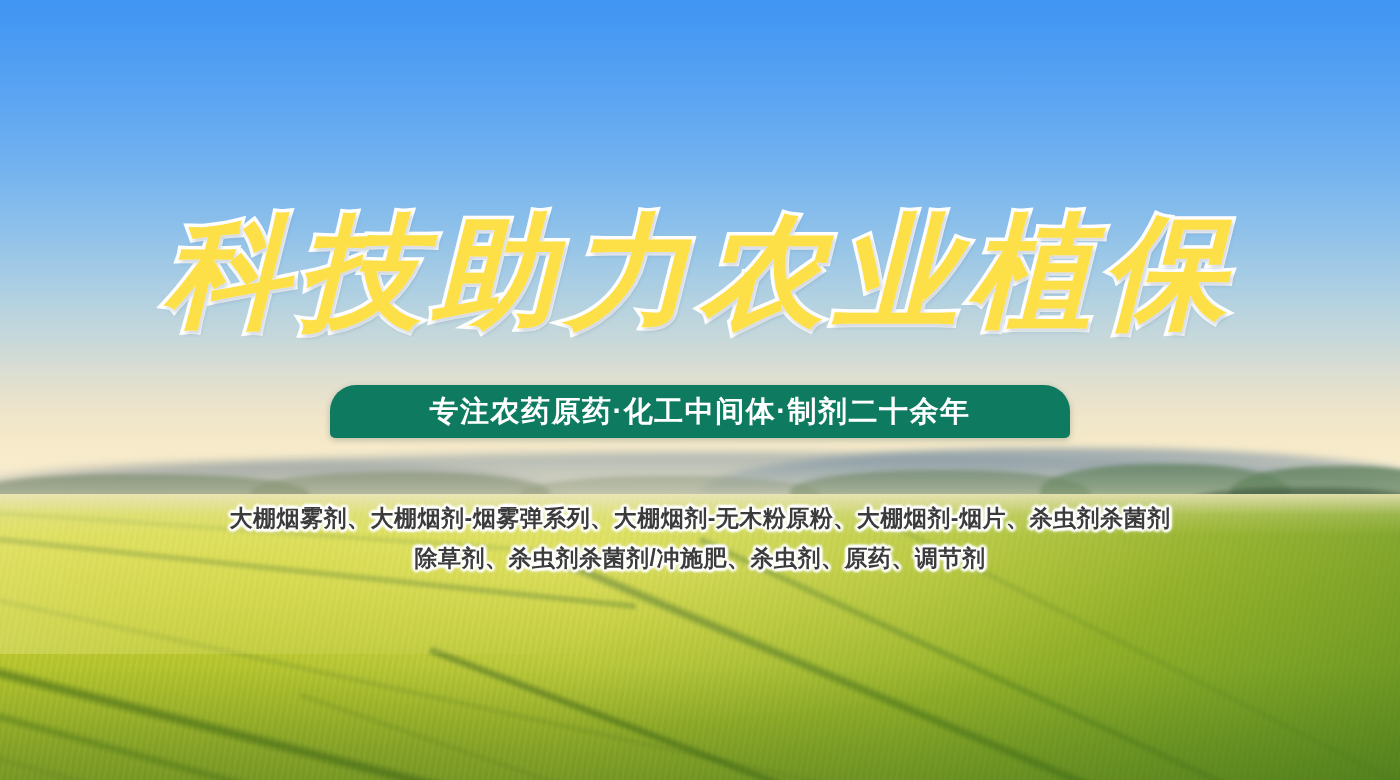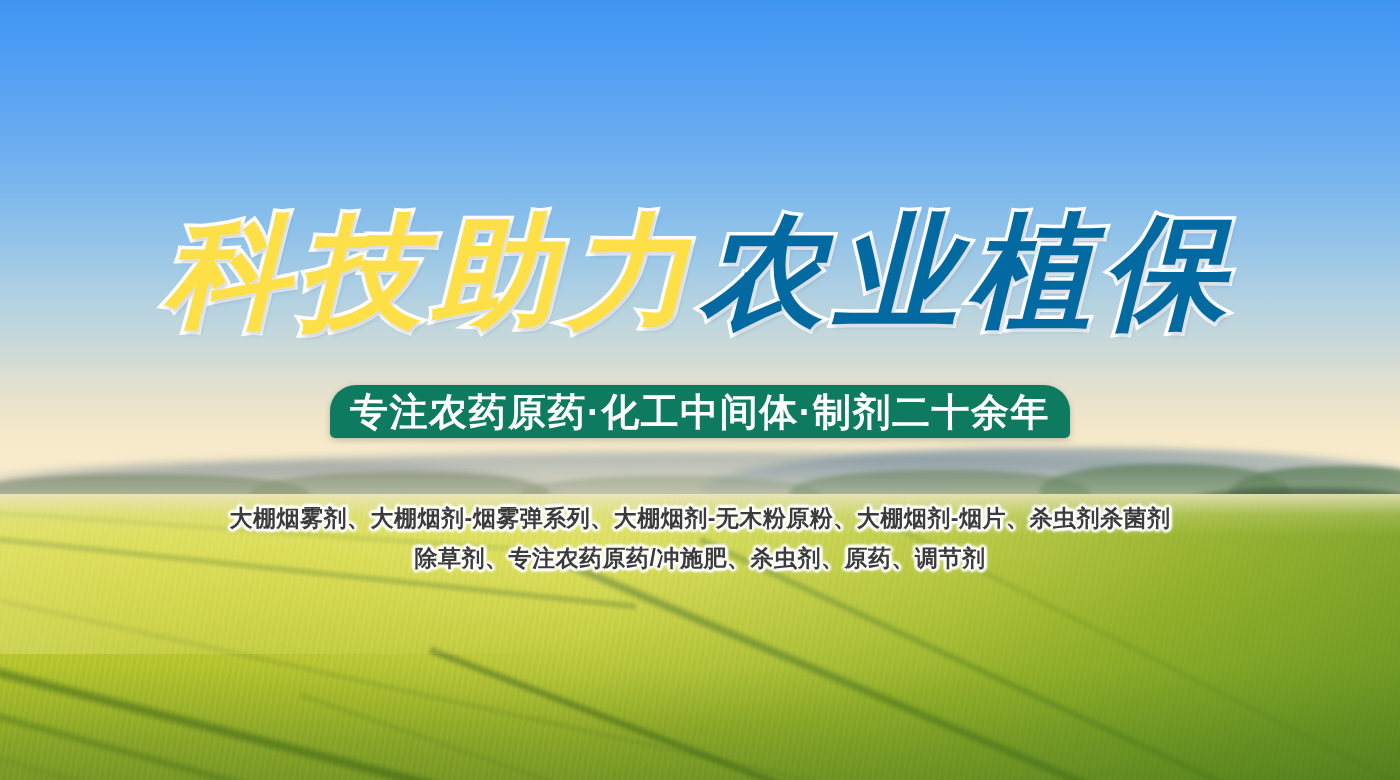--- a/index.html
+++ b/index.html
@@ -169,21 +169,21 @@
     position:absolute;
     left:330px; top:385px;
     width:740px; height:53px;
     background:#0e7a60;
     border-radius:26px 26px 5px 5px;
     box-shadow:0 2px 6px rgba(20,60,60,.25);
     display:flex; align-items:center; justify-content:center;
   }
   .subtitle-text {
     color:#ffffff;
-    font-size:38px;
+    font-size:29px;
     font-weight:bold;
     letter-spacing:1.5px;
     white-space:nowrap;
     line-height:1;
   }
 
   
   .product-list {
     position:absolute; left:0; top:498px; width:1400px;
     text-align:center;
@@ -241,25 +241,25 @@
     <div class="furrow" style="left:-120px; top:28px; width:760px; height:10px; transform:rotate(6deg);"></div>
     <div class="furrow soft" style="left:-120px; top:6px; width:700px; height:9px; transform:rotate(4deg);"></div>
 
     <div class="field-right"></div>
     <div class="field-left-light"></div>
     <div class="field-haze"></div>
     <div class="field-vignette"></div>
   </div>
 
   <div class="title-wrap">
-    <div class="title"><span class="seg red" style="color: #fde047;">科技助力</span><span class="seg green" style="color: #0369a1;">农业植保</span></div>
+    <div class="title"><span class="seg red" style="color: #fde047;">科技助力</span><span class="seg green" style="color: #fde047;">农业植保</span></div>
   </div>
 
   <div class="subtitle-pill" style="background: rgb(14, 122, 96);">
     <span class="subtitle-text" style="color: rgb(255, 255, 255);">专注农药原药·化工中间体·制剂二十余年</span>
   </div>
 
   <div class="product-list">
     <div class="product-line">大棚烟雾剂、大棚烟剂-烟雾弹系列、大棚烟剂-无木粉原粉、大棚烟剂-烟片、杀虫剂杀菌剂</div>
-    <div class="product-line">除草剂、专注农药原药/冲施肥、杀虫剂、原药、调节剂</div>
+    <div class="product-line">除草剂、杀虫剂杀菌剂/冲施肥、杀虫剂、原药、调节剂</div>
   </div>
 
 </div>
 
 </body></html>

